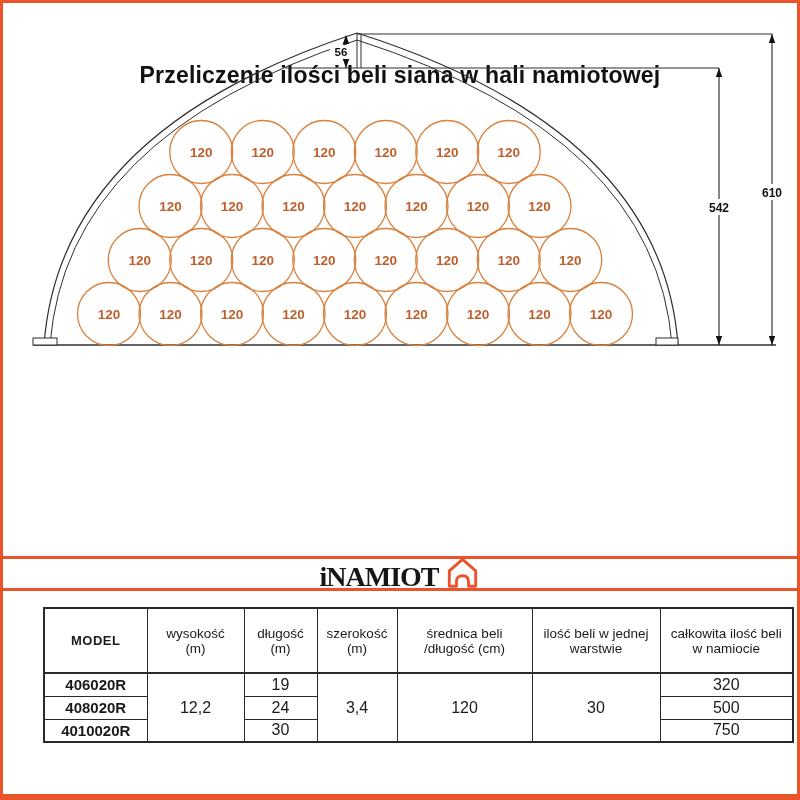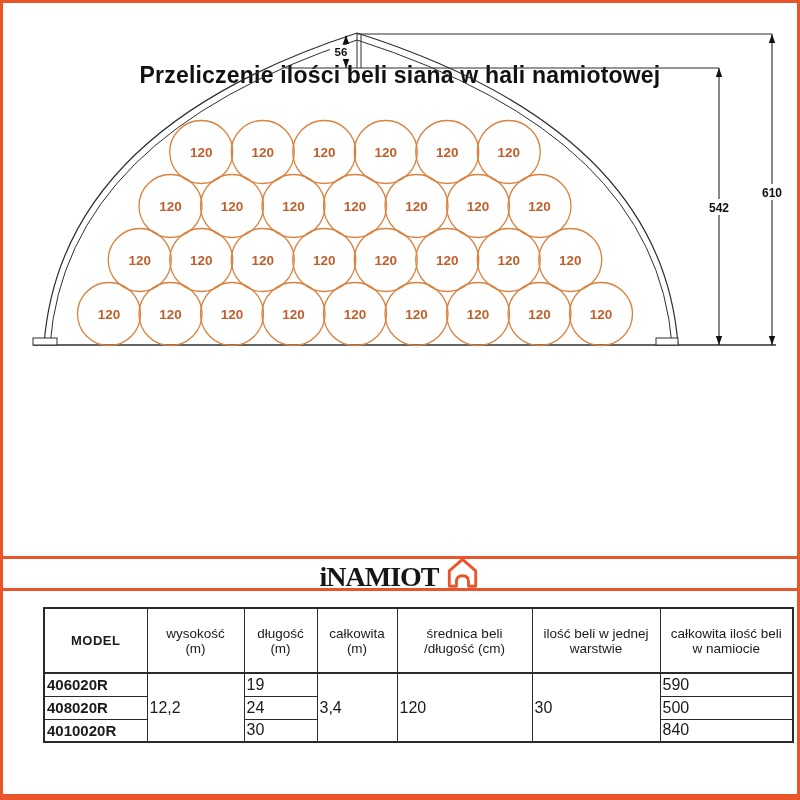--- a/index.html
+++ b/index.html
@@ -54,21 +54,21 @@
   }
   .spec-table{border:2px solid #2a2a2a;}
   .spec-table th{
     font-size:13.5px;font-weight:normal;
     white-space:pre-line;
     border-bottom:2px solid #2a2a2a;
     padding:2px 3px;
   }
   .spec-table th.model-h{font-weight:bold;font-size:13px;letter-spacing:0.5px;}
   .spec-table td{
-    font-size:16px;vertical-align:middle;
+    font-size:16px;text-align:center;vertical-align:middle;
     padding:0 2px;
   }
   .spec-table td.model-cell{font-weight:bold;font-size:15px;}
   .hdr-row{height:65px;}
   .data-row{height:23px;}
 </style>
 </head>
 <body>
 
 <div class="page">
@@ -203,44 +203,44 @@
         <col style="width:128px">
         <col style="width:133px">
     </colgroup>
     <tbody>
         <tr class="hdr-row">
       <th class="model-h">MODEL</th>
       <th>wysokość
 (m)</th>
       <th>długość
 (m)</th>
-      <th>całkowita
+      <th>szerokość
 (m)</th>
       <th>średnica beli
 /długość (cm)</th>
       <th>ilość beli w jednej
 warstwie</th>
       <th>całkowita ilość beli
 w namiocie</th>
     </tr>
     <tr class="data-row">
       <td class="model-cell">406020R</td>
       <td rowspan="3">12,2</td>
       <td>19</td>
       <td rowspan="3">3,4</td>
       <td rowspan="3">120</td>
       <td rowspan="3">30</td>
-      <td>590</td>
+      <td>320</td>
     </tr>
     <tr class="data-row">
       <td class="model-cell">408020R</td>
       <td>24</td>
       <td>500</td>
     </tr>
     <tr class="data-row">
       <td class="model-cell">4010020R</td>
       <td>30</td>
-      <td>840</td>
+      <td>750</td>
     </tr>
   </tbody>
     </table>
 
 </div>
 
 </body></html>

